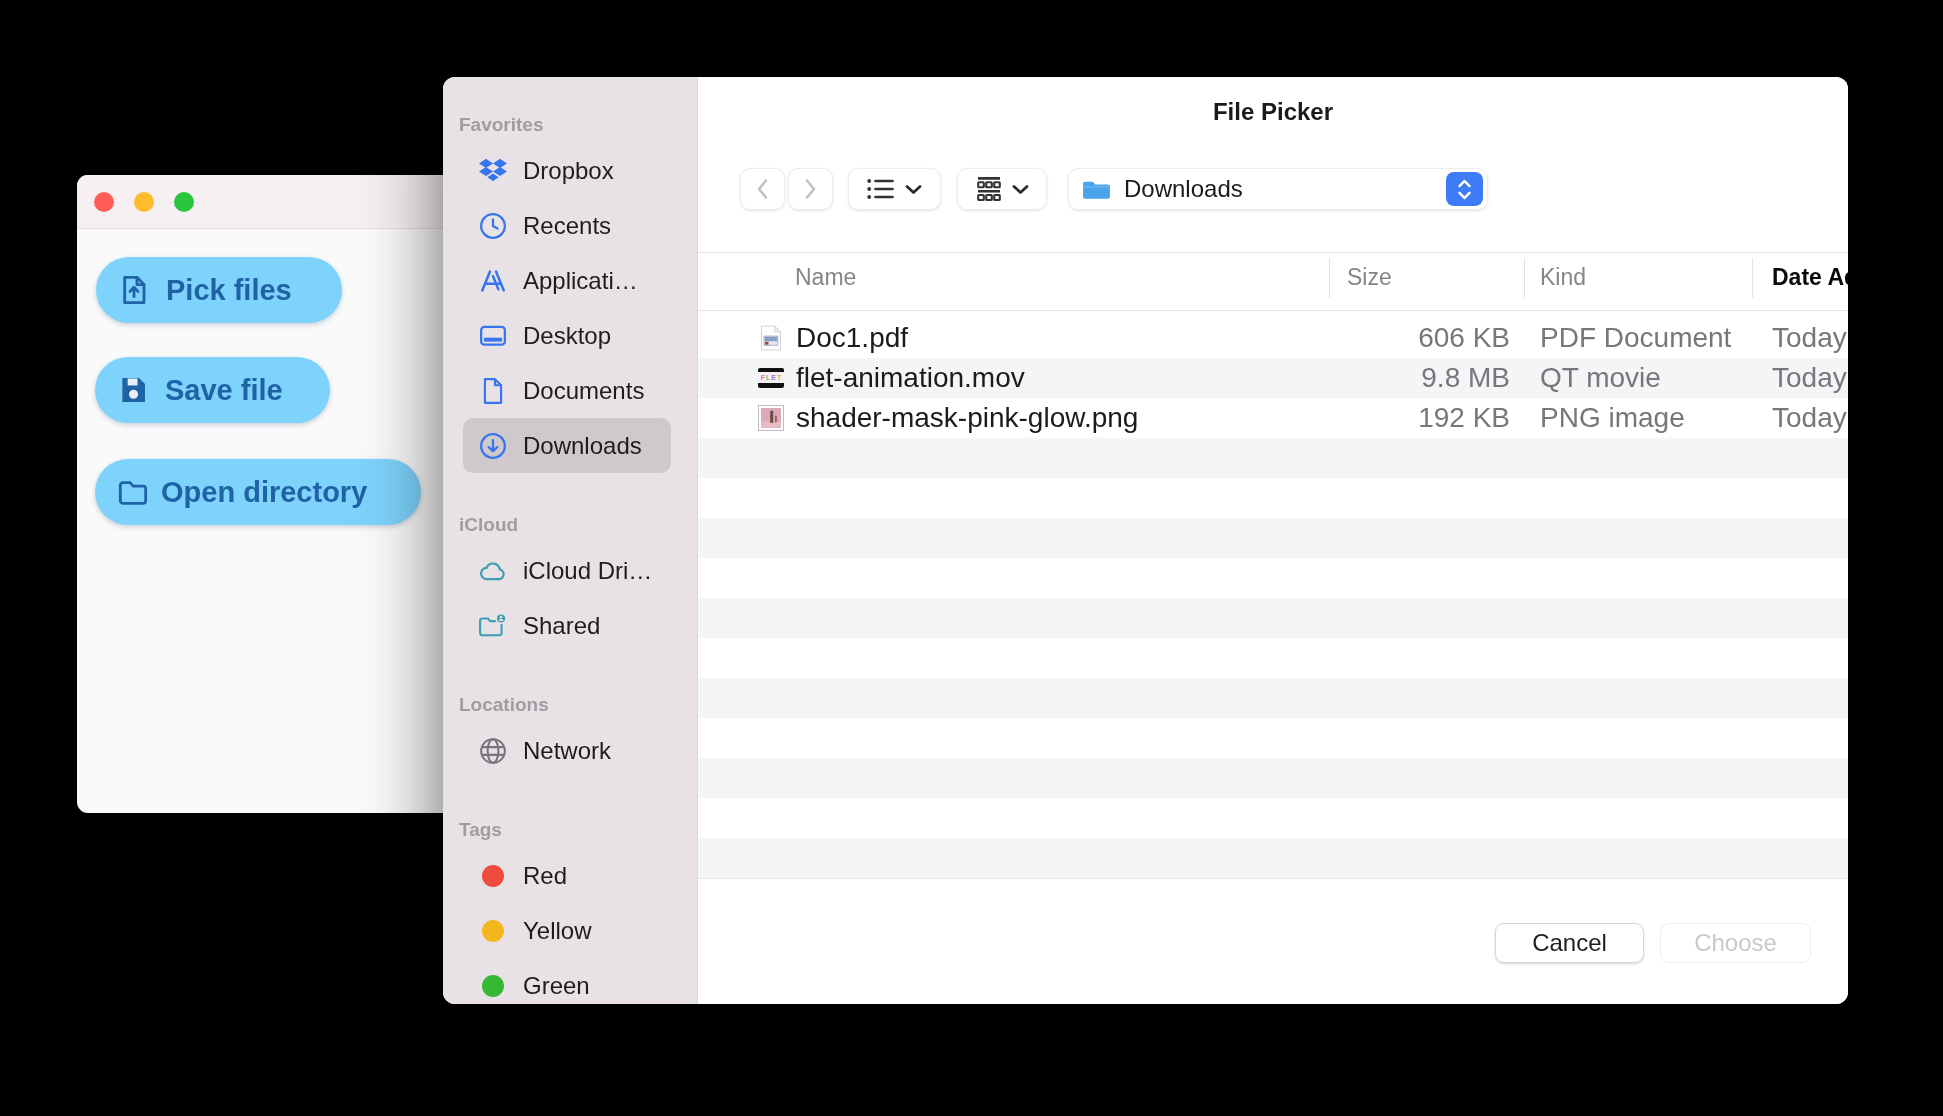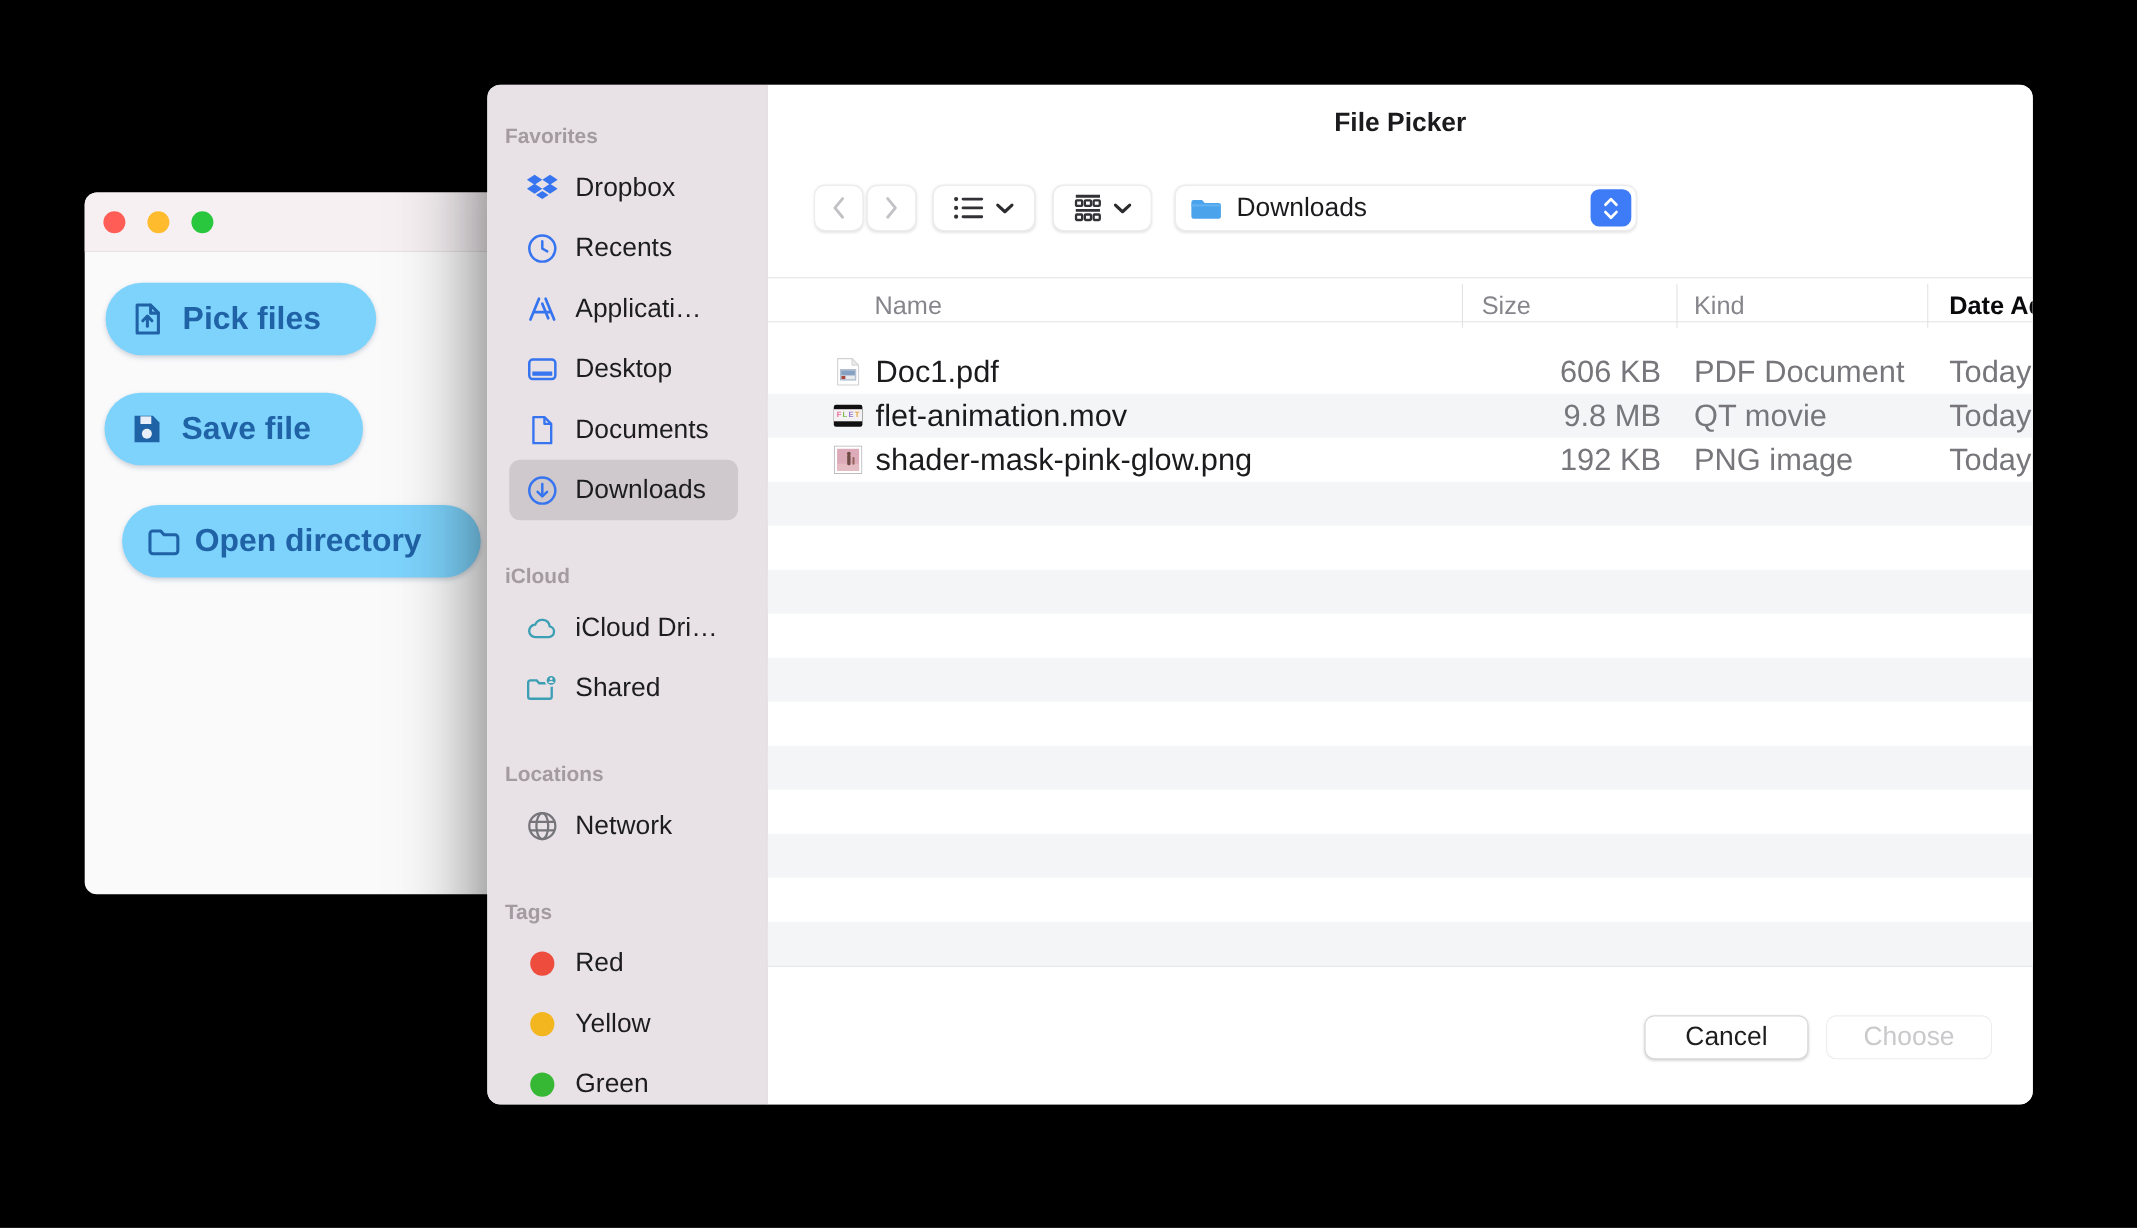--- a/index.html
+++ b/index.html
@@ -15,21 +15,21 @@
   .light{position:absolute;top:17px;width:20px;height:20px;border-radius:50%;}
   .light.red{left:17px;background:#ff5d55;}
   .light.yellow{left:57px;background:#febb2e;}
   .light.green{left:97px;background:#28c73e;}
   .app-btn{position:absolute;display:flex;align-items:center;gap:16px;height:66px;border:none;
            border-radius:33px;background:#7dd3fc;box-shadow:0 2px 5px rgba(110,125,150,.35);
            color:#2062a6;font-family:inherit;font-size:29px;font-weight:600;padding:0 0 0 22px;cursor:pointer;}
   .app-btn .app-btn-icon{display:flex;align-items:center;}
   .btn-pick{left:19px;top:82px;width:246px;}
   .btn-save{left:18px;top:182px;width:235px;}
-  .btn-open{left:34px;top:284px;width:326px;gap:12px;}
+  .btn-open{left:18px;top:284px;width:326px;gap:12px;}
 
   
   .dialog{position:absolute;left:443px;top:77px;width:1405px;height:927px;border-radius:12px;
           background:#fff;box-shadow:0 30px 80px rgba(0,0,0,.6);overflow:hidden;}
 
   
   .sidebar{position:absolute;left:0;top:0;width:255px;height:100%;background:#e8e2e6;
            border-right:1px solid #dcd5d9;padding-top:36px;overflow:hidden;}
   .sb-header{margin:0 26px 6px 16px;height:24px;line-height:24px;font-size:19px;font-weight:700;color:#a49ba1;}
   .sb-item ~ .sb-header{margin-top:40px;}
@@ -56,21 +56,21 @@
   .path-label{font-size:24px;color:#1b1b1e;}
   .stepper{position:absolute;right:4px;top:3px;width:37px;height:34px;border-radius:8px;background:#3d7bf7;
            display:flex;align-items:center;justify-content:center;cursor:pointer;}
   .tb.search{left:805px;width:305px;border:1.5px solid #dcdcdd;box-shadow:none;
              justify-content:flex-start;padding-left:12px;gap:10px;cursor:text;}
   .tb.search input{border:none;outline:none;background:transparent;width:230px;
                    font-family:inherit;font-size:24px;color:#1b1b1e;}
   .tb.search input::placeholder{color:#b3b3b8;}
 
   
-  .thead{position:absolute;top:175px;left:0;right:0;height:41px;
+  .thead{position:absolute;top:175px;left:0;right:0;height:59px;
          border-top:1px solid #e5e5e7;border-bottom:1px solid #e5e5e7;}
   .th{position:absolute;top:0;line-height:49px;font-size:23px;color:#85858b;white-space:nowrap;cursor:pointer;}
   .th.c-name{left:97px;}
   .th.c-size{left:649px;}
   .th.c-kind{left:842px;}
   .th.c-date{left:1074px;right:0;overflow:hidden;color:#0a0a0c;font-weight:700;}
   .vsep{position:absolute;top:5px;width:1px;height:40px;background:#e3e3e5;}
   .vsep.s1{left:631px;}.vsep.s2{left:826px;}.vsep.s3{left:1054px;}
 
   .rows{position:absolute;top:241px;left:0;right:0;height:560px;}

